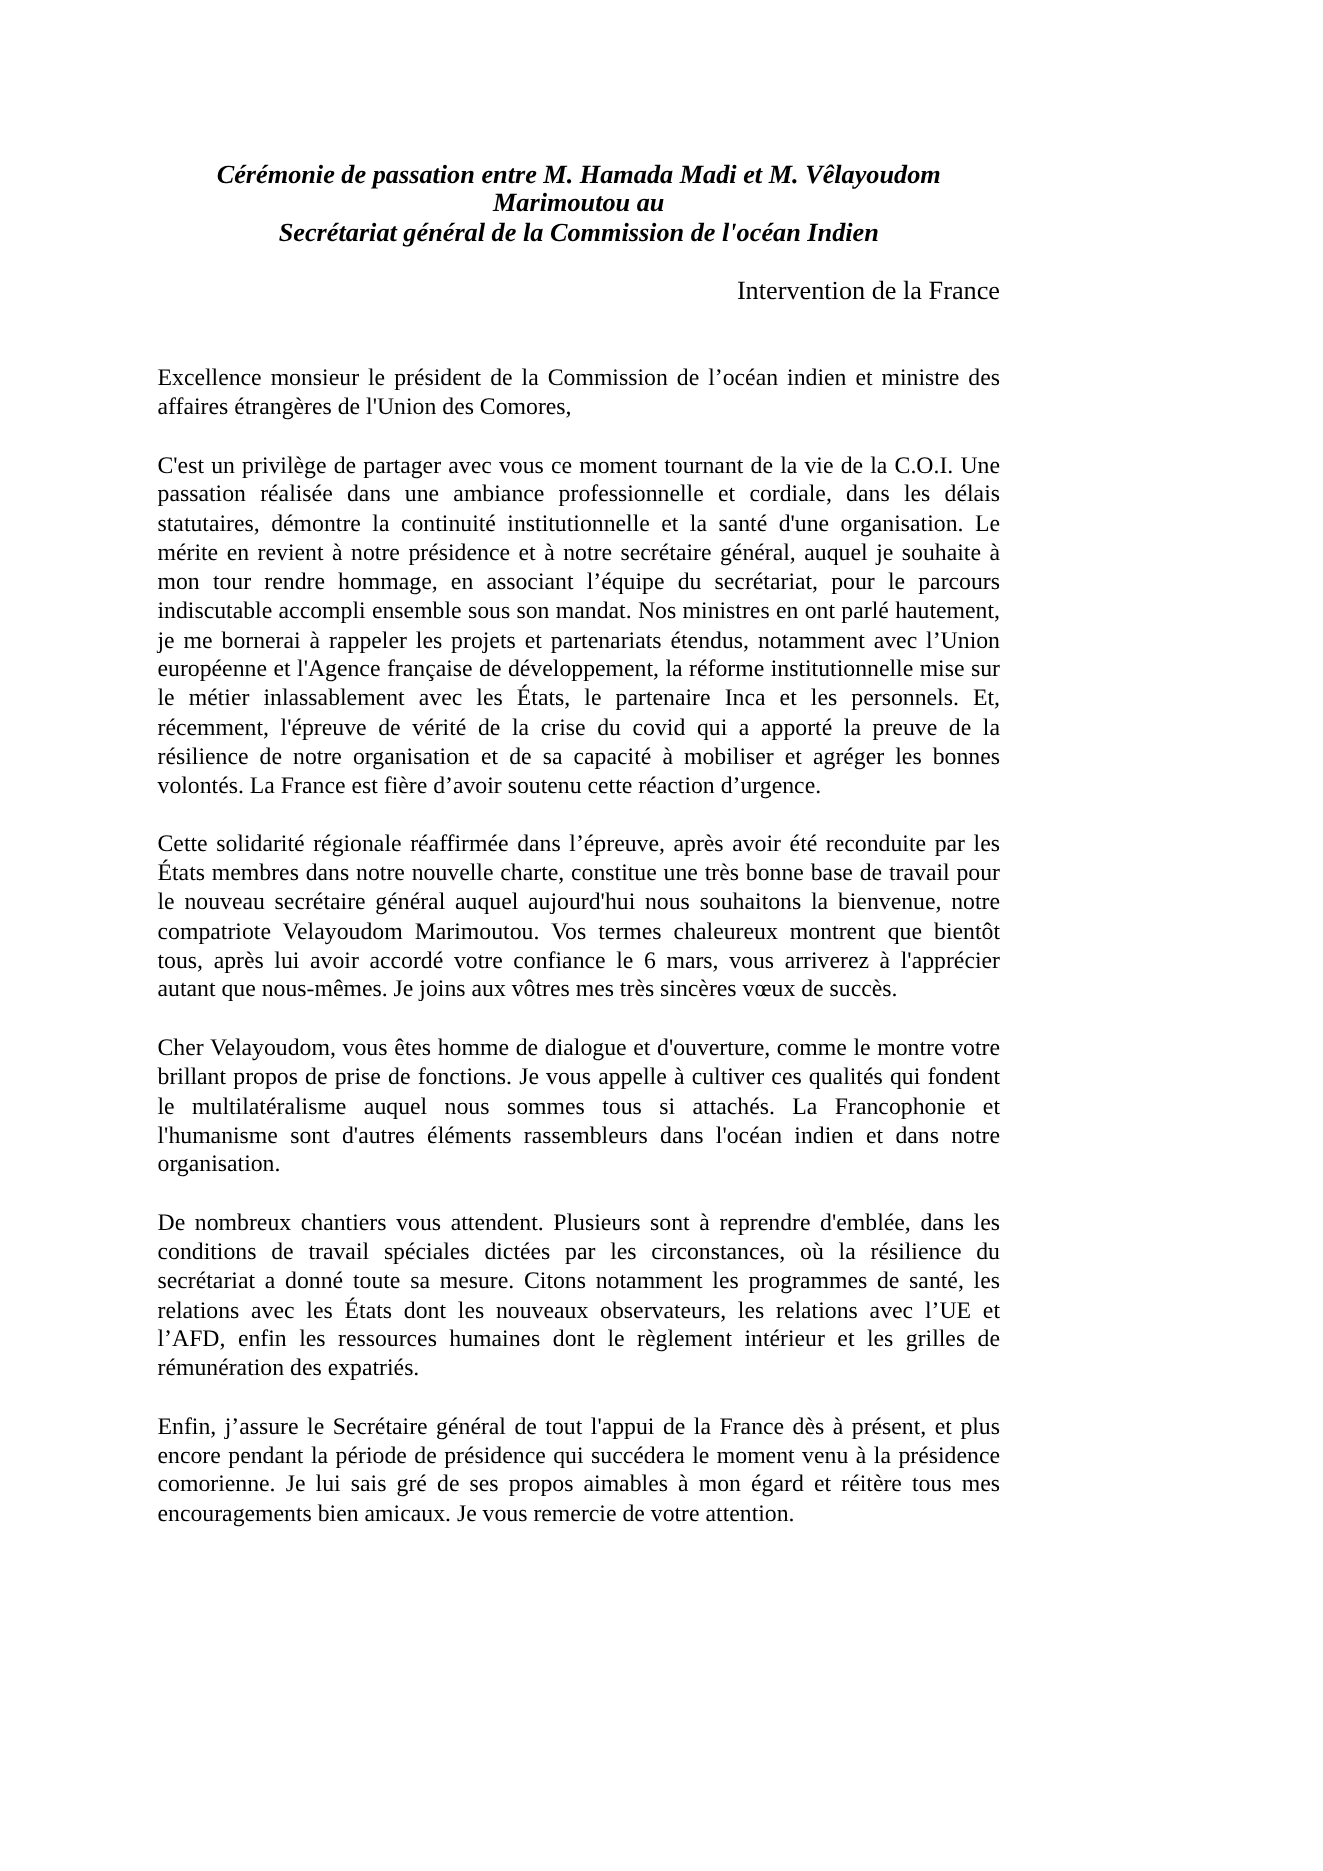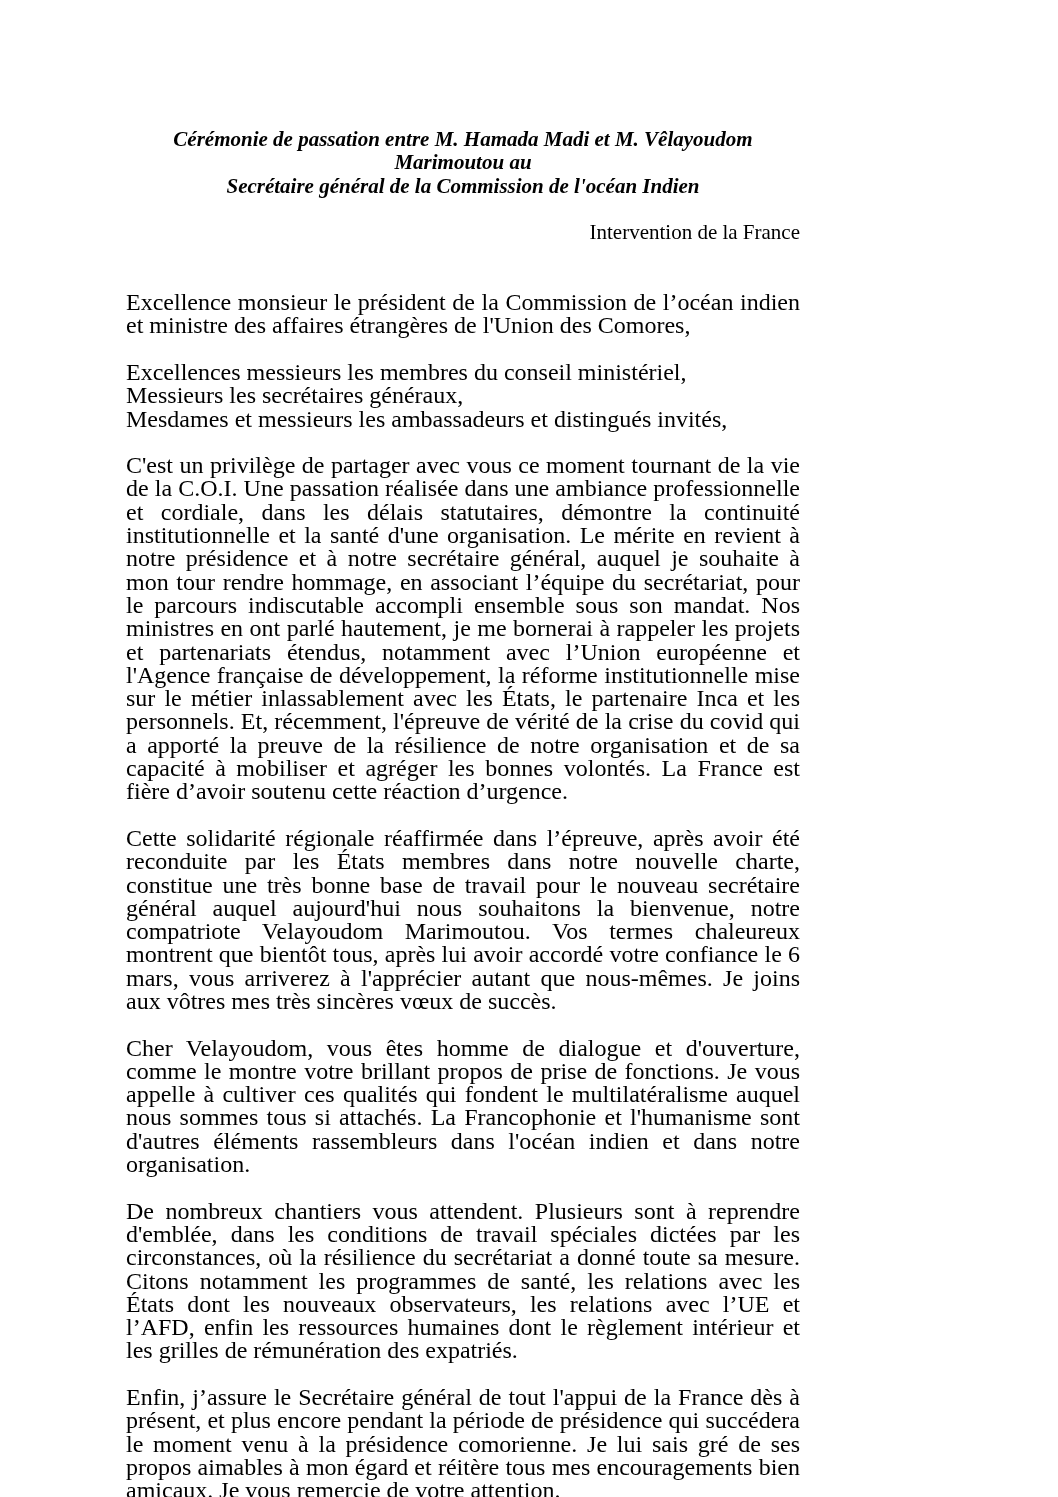--- a/index.html
+++ b/index.html
@@ -29,50 +29,45 @@
     text-align: center;
     margin-bottom: 23.3px;
   }
   .doc-subtitle {
     font-size: 21px;
     line-height: 23.3px;
     text-align: right;
     margin-bottom: 46.6px;
   }
   .para {
-    font-size: 24px;
+    font-size: 19px;
     line-height: 23.3px;
     margin: 0 0 23.3px 0;
   }
   .justify {
     text-align: justify;
     text-justify: inter-word;
   }
 </style>
 </head>
 <body>
 
 <div class="page">
 
   <div class="doc-title">
     <div>Cérémonie de passation entre M. Hamada Madi et M. Vêlayoudom Marimoutou au</div>
-    <div>Secrétaire général de la Commission de l'océan Indien</div>
+    <div>Secrétariat général de la Commission de l'océan Indien</div>
   </div>
 
   <div class="doc-subtitle">
     <div>Intervention de la France</div>
   </div>
 
   <p class="para justify">Excellence monsieur le président de la Commission de l’océan indien et ministre des affaires étrangères de l'Union des Comores,</p>
 
-  <div class="para">
-    <div>Excellences messieurs les membres du conseil ministériel,</div>
-    <div>Messieurs les secrétaires généraux,</div>
-    <div>Mesdames et messieurs les ambassadeurs et distingués invités,</div>
-  </div>
 
   <p class="para justify">C'est un privilège de partager avec vous ce moment tournant de la vie de la C.O.I. Une passation réalisée dans une ambiance professionnelle et cordiale, dans les délais statutaires, démontre la continuité institutionnelle et la santé d'une organisation. Le mérite en revient à notre présidence et à notre secrétaire général, auquel je souhaite à mon tour rendre hommage, en associant l’équipe du secrétariat, pour le parcours indiscutable accompli ensemble sous son mandat. Nos ministres en ont parlé hautement, je me bornerai à rappeler les projets et partenariats étendus, notamment avec l’Union européenne et l'Agence française de développement, la réforme institutionnelle mise sur le métier inlassablement avec les États, le partenaire Inca et les personnels. Et, récemment, l'épreuve de vérité de la crise du covid qui a apporté la preuve de la résilience de notre organisation et de sa capacité à mobiliser et agréger les bonnes volontés. La France est fière d’avoir soutenu cette réaction d’urgence.</p>
 
   <p class="para justify">Cette solidarité régionale réaffirmée dans l’épreuve, après avoir été reconduite par les États membres dans notre nouvelle charte, constitue une très bonne base de travail pour le nouveau secrétaire général auquel aujourd'hui nous souhaitons la bienvenue, notre compatriote Velayoudom Marimoutou. Vos termes chaleureux montrent que bientôt tous, après lui avoir accordé votre confiance le 6 mars, vous arriverez à l'apprécier autant que nous-mêmes. Je joins aux vôtres mes très sincères vœux de succès.</p>
 
   <p class="para justify">Cher Velayoudom, vous êtes homme de dialogue et d'ouverture, comme le montre votre brillant propos de prise de fonctions. Je vous appelle à cultiver ces qualités qui fondent le multilatéralisme auquel nous sommes tous si attachés. La Francophonie et l'humanisme sont d'autres éléments rassembleurs dans l'océan indien et dans notre organisation.</p>
 
   <p class="para justify">De nombreux chantiers vous attendent. Plusieurs sont à reprendre d'emblée, dans les conditions de travail spéciales dictées par les circonstances, où la résilience du secrétariat a donné toute sa mesure. Citons notamment les programmes de santé, les relations avec les États dont les nouveaux observateurs, les relations avec l’UE et l’AFD, enfin les ressources humaines dont le règlement intérieur et les grilles de rémunération des expatriés.</p>
 
   <p class="para justify">Enfin, j’assure le Secrétaire général de tout l'appui de la France dès à présent, et plus encore pendant la période de présidence qui succédera le moment venu à la présidence comorienne. Je lui sais gré de ses propos aimables à mon égard et réitère tous mes encouragements bien amicaux. Je vous remercie de votre attention.</p>

